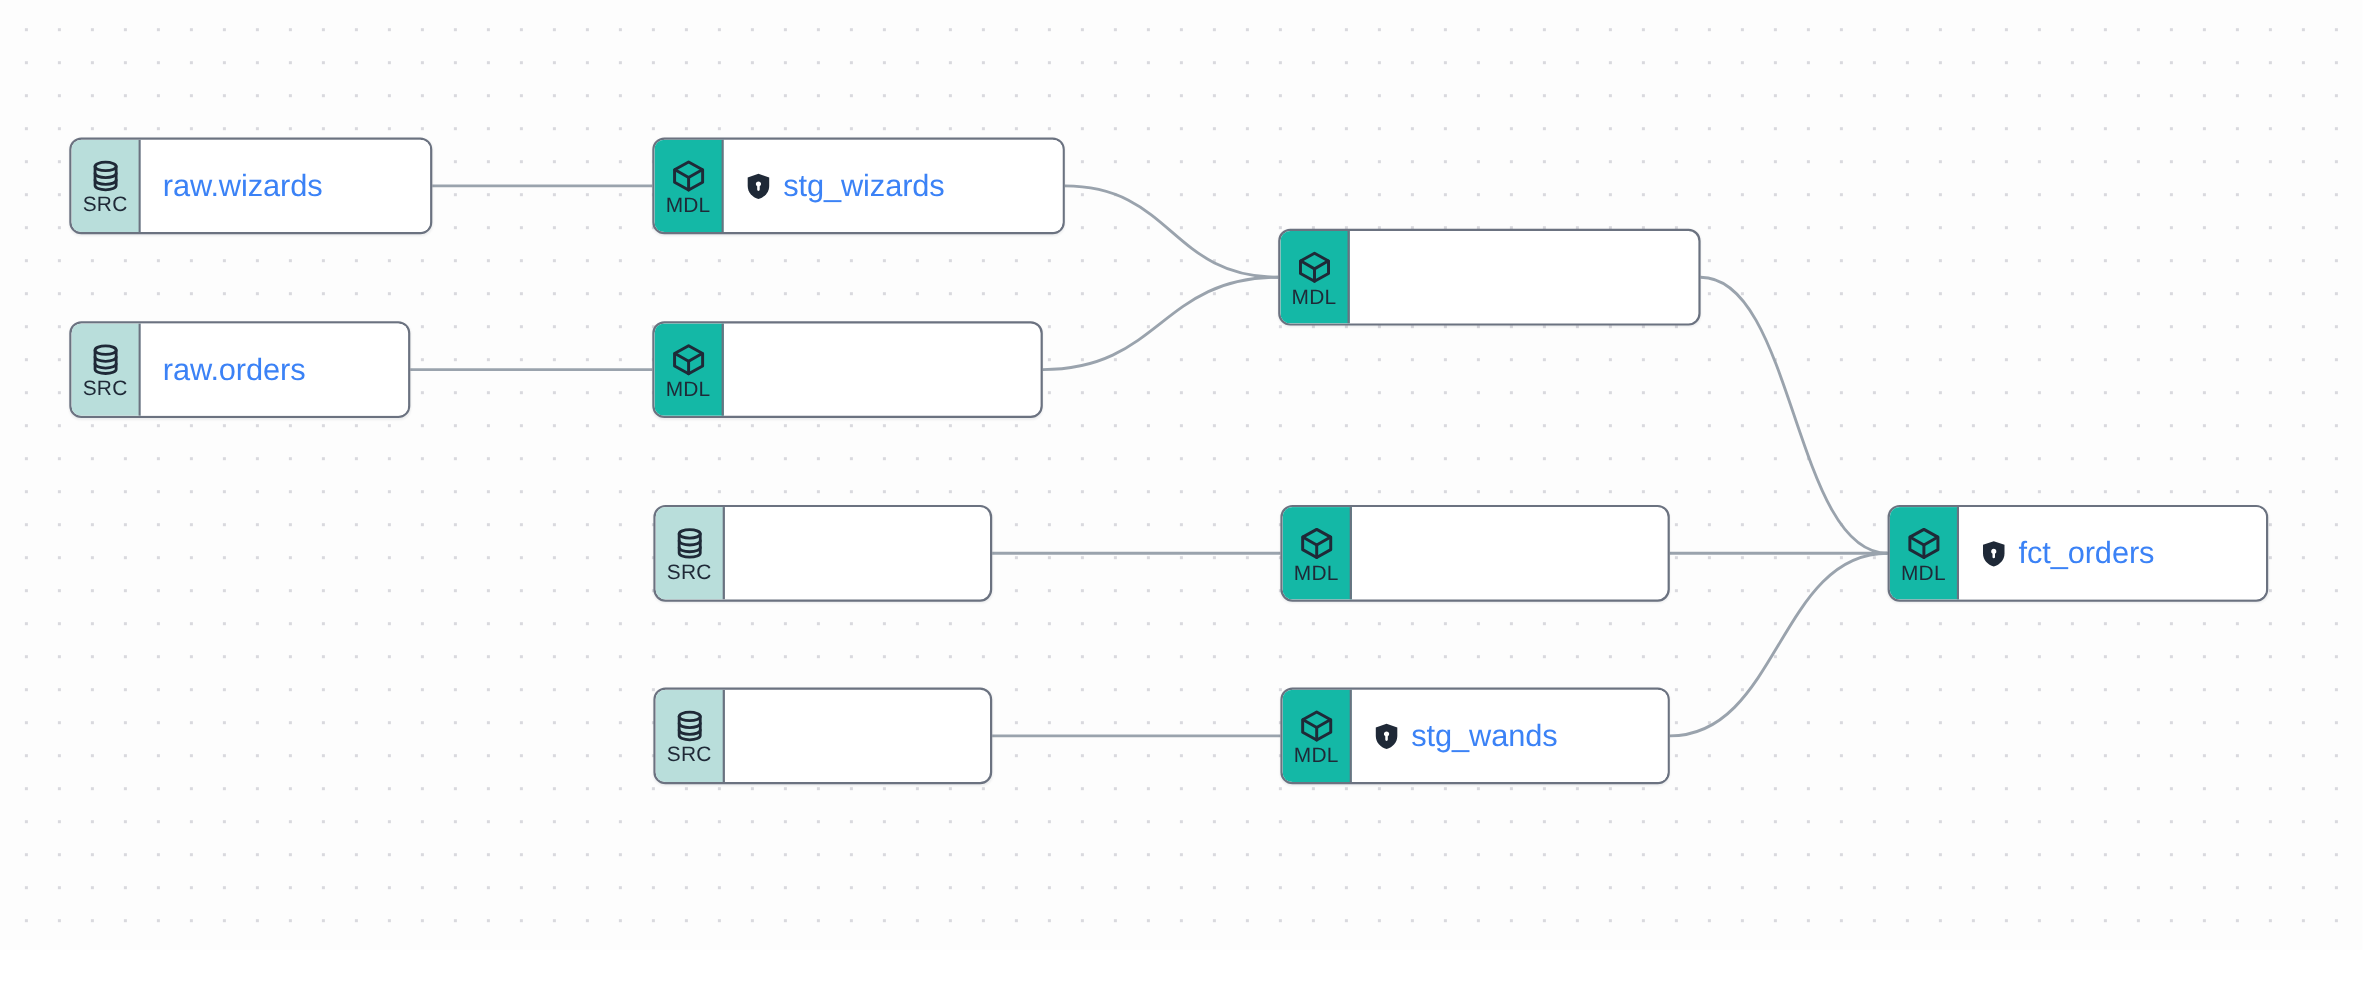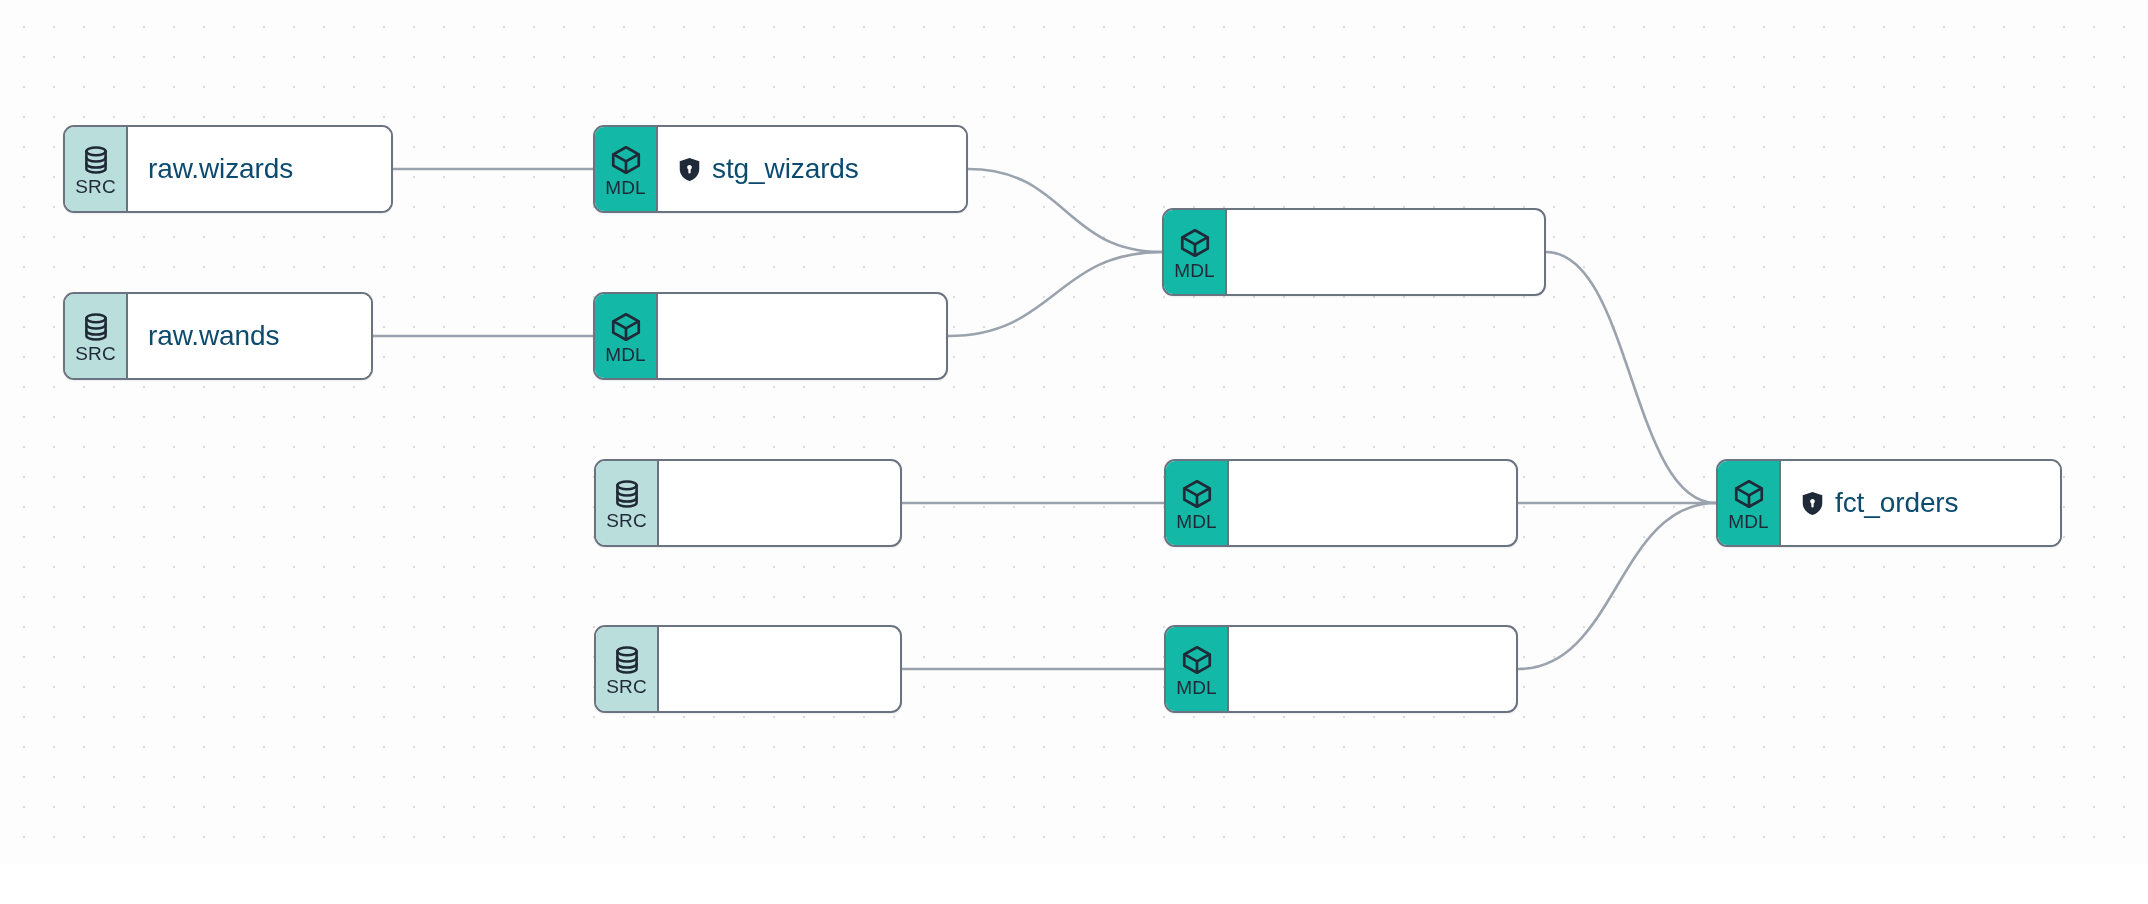--- a/index.html
+++ b/index.html
@@ -69,21 +69,21 @@
     padding: 0 20px;
     background: #ffffff;
   }
   .shield-icon {
     flex: 0 0 auto;
     display: block;
     line-height: 0;
   }
   .node-label {
     font-size: 28px;
-    color: #0c4a6e;
+    color: #3b82f6;
     white-space: nowrap;
     letter-spacing: -0.1px;
     font-family: "Liberation Sans", sans-serif;
   }
 </style>
 </head>
 <body>
 
 <div id="canvas">
 
@@ -118,21 +118,21 @@
         <div class="node-badge badge-src">
           <span class="badge-icon"><svg width="32" height="32" viewBox="0 0 24 24" fill="none" stroke="#1f2937" stroke-width="1.9" stroke-linecap="round" stroke-linejoin="round">
               <ellipse cx="12" cy="5.5" rx="7.2" ry="2.9"></ellipse>
               <path d="M4.8 5.5v13c0 1.6 3.2 2.9 7.2 2.9s7.2-1.3 7.2-2.9v-13"></path>
               <path d="M4.8 10.2c0 1.6 3.2 2.9 7.2 2.9s7.2-1.3 7.2-2.9"></path>
               <path d="M4.8 14.8c0 1.6 3.2 2.9 7.2 2.9s7.2-1.3 7.2-2.9"></path>
             </svg></span>
           <span class="badge-label">SRC</span>
         </div>
         <div class="node-body">
-          <span class="node-label">raw.wands</span>
+          <span class="node-label">raw.orders</span>
         </div>
       </div>
       <div class="node" style="left: 594px; top: 459px; width: 308px; height: 88px;">
         <div class="node-badge badge-src">
           <span class="badge-icon"><svg width="32" height="32" viewBox="0 0 24 24" fill="none" stroke="#1f2937" stroke-width="1.9" stroke-linecap="round" stroke-linejoin="round">
               <ellipse cx="12" cy="5.5" rx="7.2" ry="2.9"></ellipse>
               <path d="M4.8 5.5v13c0 1.6 3.2 2.9 7.2 2.9s7.2-1.3 7.2-2.9v-13"></path>
               <path d="M4.8 10.2c0 1.6 3.2 2.9 7.2 2.9s7.2-1.3 7.2-2.9"></path>
               <path d="M4.8 14.8c0 1.6 3.2 2.9 7.2 2.9s7.2-1.3 7.2-2.9"></path>
             </svg></span>
@@ -189,43 +189,50 @@
       </div>
       <div class="node" style="left: 1164px; top: 625px; width: 354px; height: 88px;">
         <div class="node-badge badge-mdl">
           <span class="badge-icon"><svg width="34" height="34" viewBox="0 0 24 24" fill="none" stroke="#1f2937" stroke-width="1.9" stroke-linecap="round" stroke-linejoin="round">
               <path d="M21 16V8l-9-5-9 5v8l9 5 9-5z"></path>
               <path d="M3.3 8L12 13l8.7-5"></path>
               <path d="M12 13v8"></path>
             </svg></span>
           <span class="badge-label">MDL</span>
         </div>
-      </div>
-      <div class="node" style="left: 1162px; top: 208px; width: 384px; height: 88px;">
-        <div class="node-badge badge-mdl">
-          <span class="badge-icon"><svg width="34" height="34" viewBox="0 0 24 24" fill="none" stroke="#1f2937" stroke-width="1.9" stroke-linecap="round" stroke-linejoin="round">
-              <path d="M21 16V8l-9-5-9 5v8l9 5 9-5z"></path>
-              <path d="M3.3 8L12 13l8.7-5"></path>
-              <path d="M12 13v8"></path>
-            </svg></span>
-          <span class="badge-label">MDL</span>
-        </div>
-      </div>
-      <div class="node" style="left: 1716px; top: 459px; width: 346px; height: 88px;">
-        <div class="node-badge badge-mdl">
-          <span class="badge-icon"><svg width="34" height="34" viewBox="0 0 24 24" fill="none" stroke="#1f2937" stroke-width="1.9" stroke-linecap="round" stroke-linejoin="round">
-              <path d="M21 16V8l-9-5-9 5v8l9 5 9-5z"></path>
-              <path d="M3.3 8L12 13l8.7-5"></path>
-              <path d="M12 13v8"></path>
-            </svg></span>
-          <span class="badge-label">MDL</span>
-        </div>
         <div class="node-body">
           <span class="shield-icon"><svg width="23" height="25" viewBox="0 0 24 26">
               <path d="M12 1 L22.2 4.4 V12.6 C22.2 18.6 17.8 23.3 12 25 C6.2 23.3 1.8 18.6 1.8 12.6 V4.4 Z" fill="#1f2937"></path>
               <path d="M12 8.2a2.5 2.5 0 0 0-1.2 4.7V16a1.2 1.2 0 0 0 2.4 0v-3.1A2.5 2.5 0 0 0 12 8.2z" fill="#ffffff"></path>
             </svg></span>
+          <span class="node-label">stg_wands</span>
+        </div>
+      </div>
+      <div class="node" style="left: 1162px; top: 208px; width: 384px; height: 88px;">
+        <div class="node-badge badge-mdl">
+          <span class="badge-icon"><svg width="34" height="34" viewBox="0 0 24 24" fill="none" stroke="#1f2937" stroke-width="1.9" stroke-linecap="round" stroke-linejoin="round">
+              <path d="M21 16V8l-9-5-9 5v8l9 5 9-5z"></path>
+              <path d="M3.3 8L12 13l8.7-5"></path>
+              <path d="M12 13v8"></path>
+            </svg></span>
+          <span class="badge-label">MDL</span>
+        </div>
+      </div>
+      <div class="node" style="left: 1716px; top: 459px; width: 346px; height: 88px;">
+        <div class="node-badge badge-mdl">
+          <span class="badge-icon"><svg width="34" height="34" viewBox="0 0 24 24" fill="none" stroke="#1f2937" stroke-width="1.9" stroke-linecap="round" stroke-linejoin="round">
+              <path d="M21 16V8l-9-5-9 5v8l9 5 9-5z"></path>
+              <path d="M3.3 8L12 13l8.7-5"></path>
+              <path d="M12 13v8"></path>
+            </svg></span>
+          <span class="badge-label">MDL</span>
+        </div>
+        <div class="node-body">
+          <span class="shield-icon"><svg width="23" height="25" viewBox="0 0 24 26">
+              <path d="M12 1 L22.2 4.4 V12.6 C22.2 18.6 17.8 23.3 12 25 C6.2 23.3 1.8 18.6 1.8 12.6 V4.4 Z" fill="#1f2937"></path>
+              <path d="M12 8.2a2.5 2.5 0 0 0-1.2 4.7V16a1.2 1.2 0 0 0 2.4 0v-3.1A2.5 2.5 0 0 0 12 8.2z" fill="#ffffff"></path>
+            </svg></span>
           <span class="node-label">fct_orders</span>
         </div>
       </div>
     </div>
 
 </div>
 
 </body></html>

